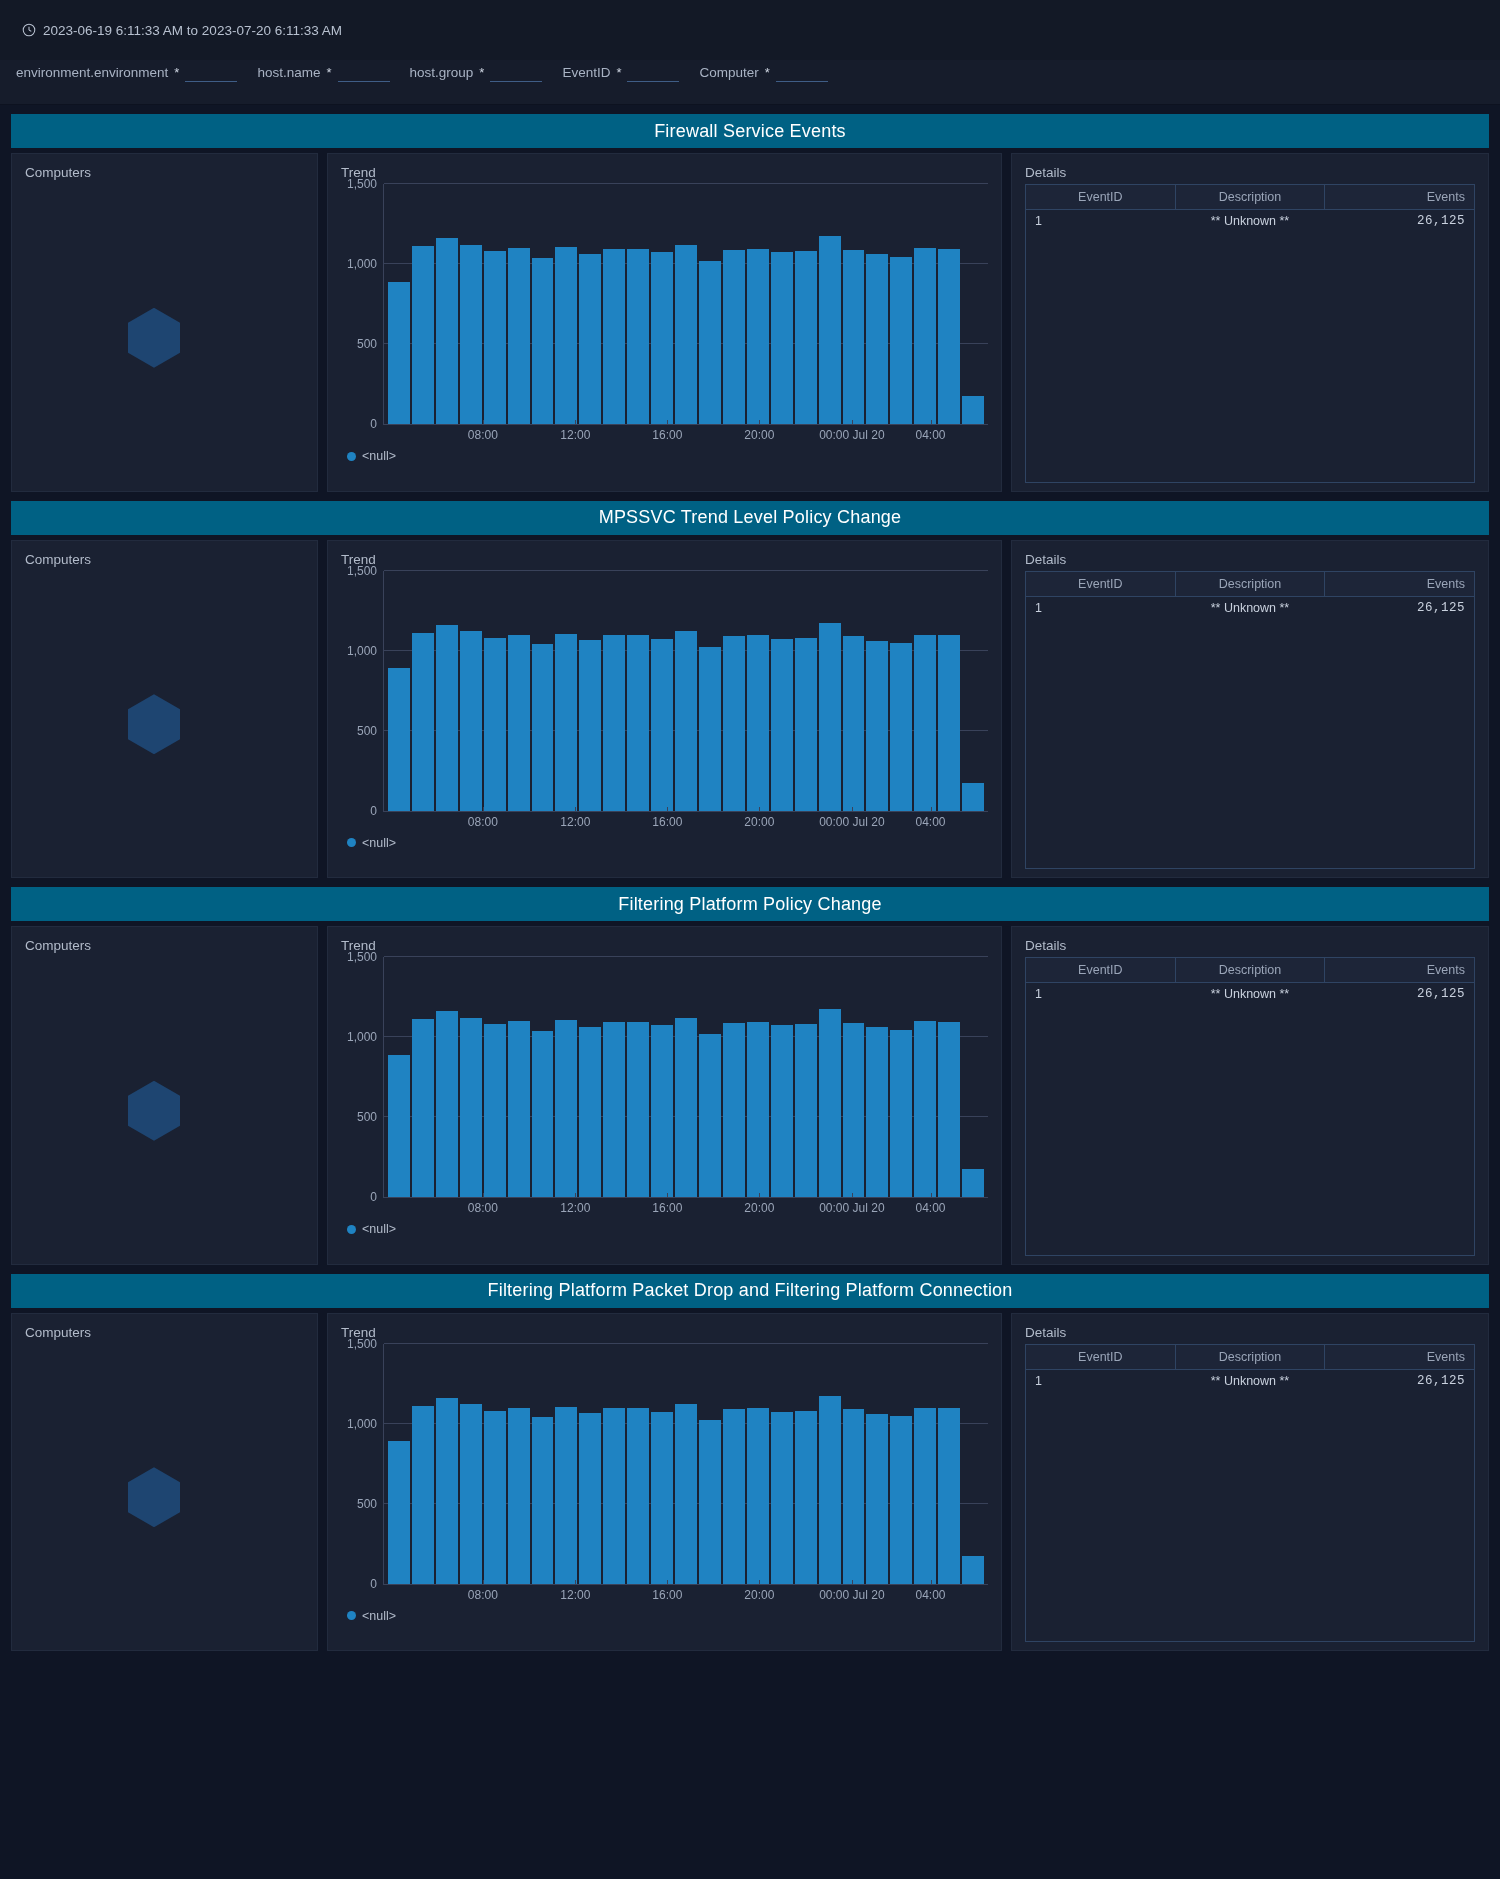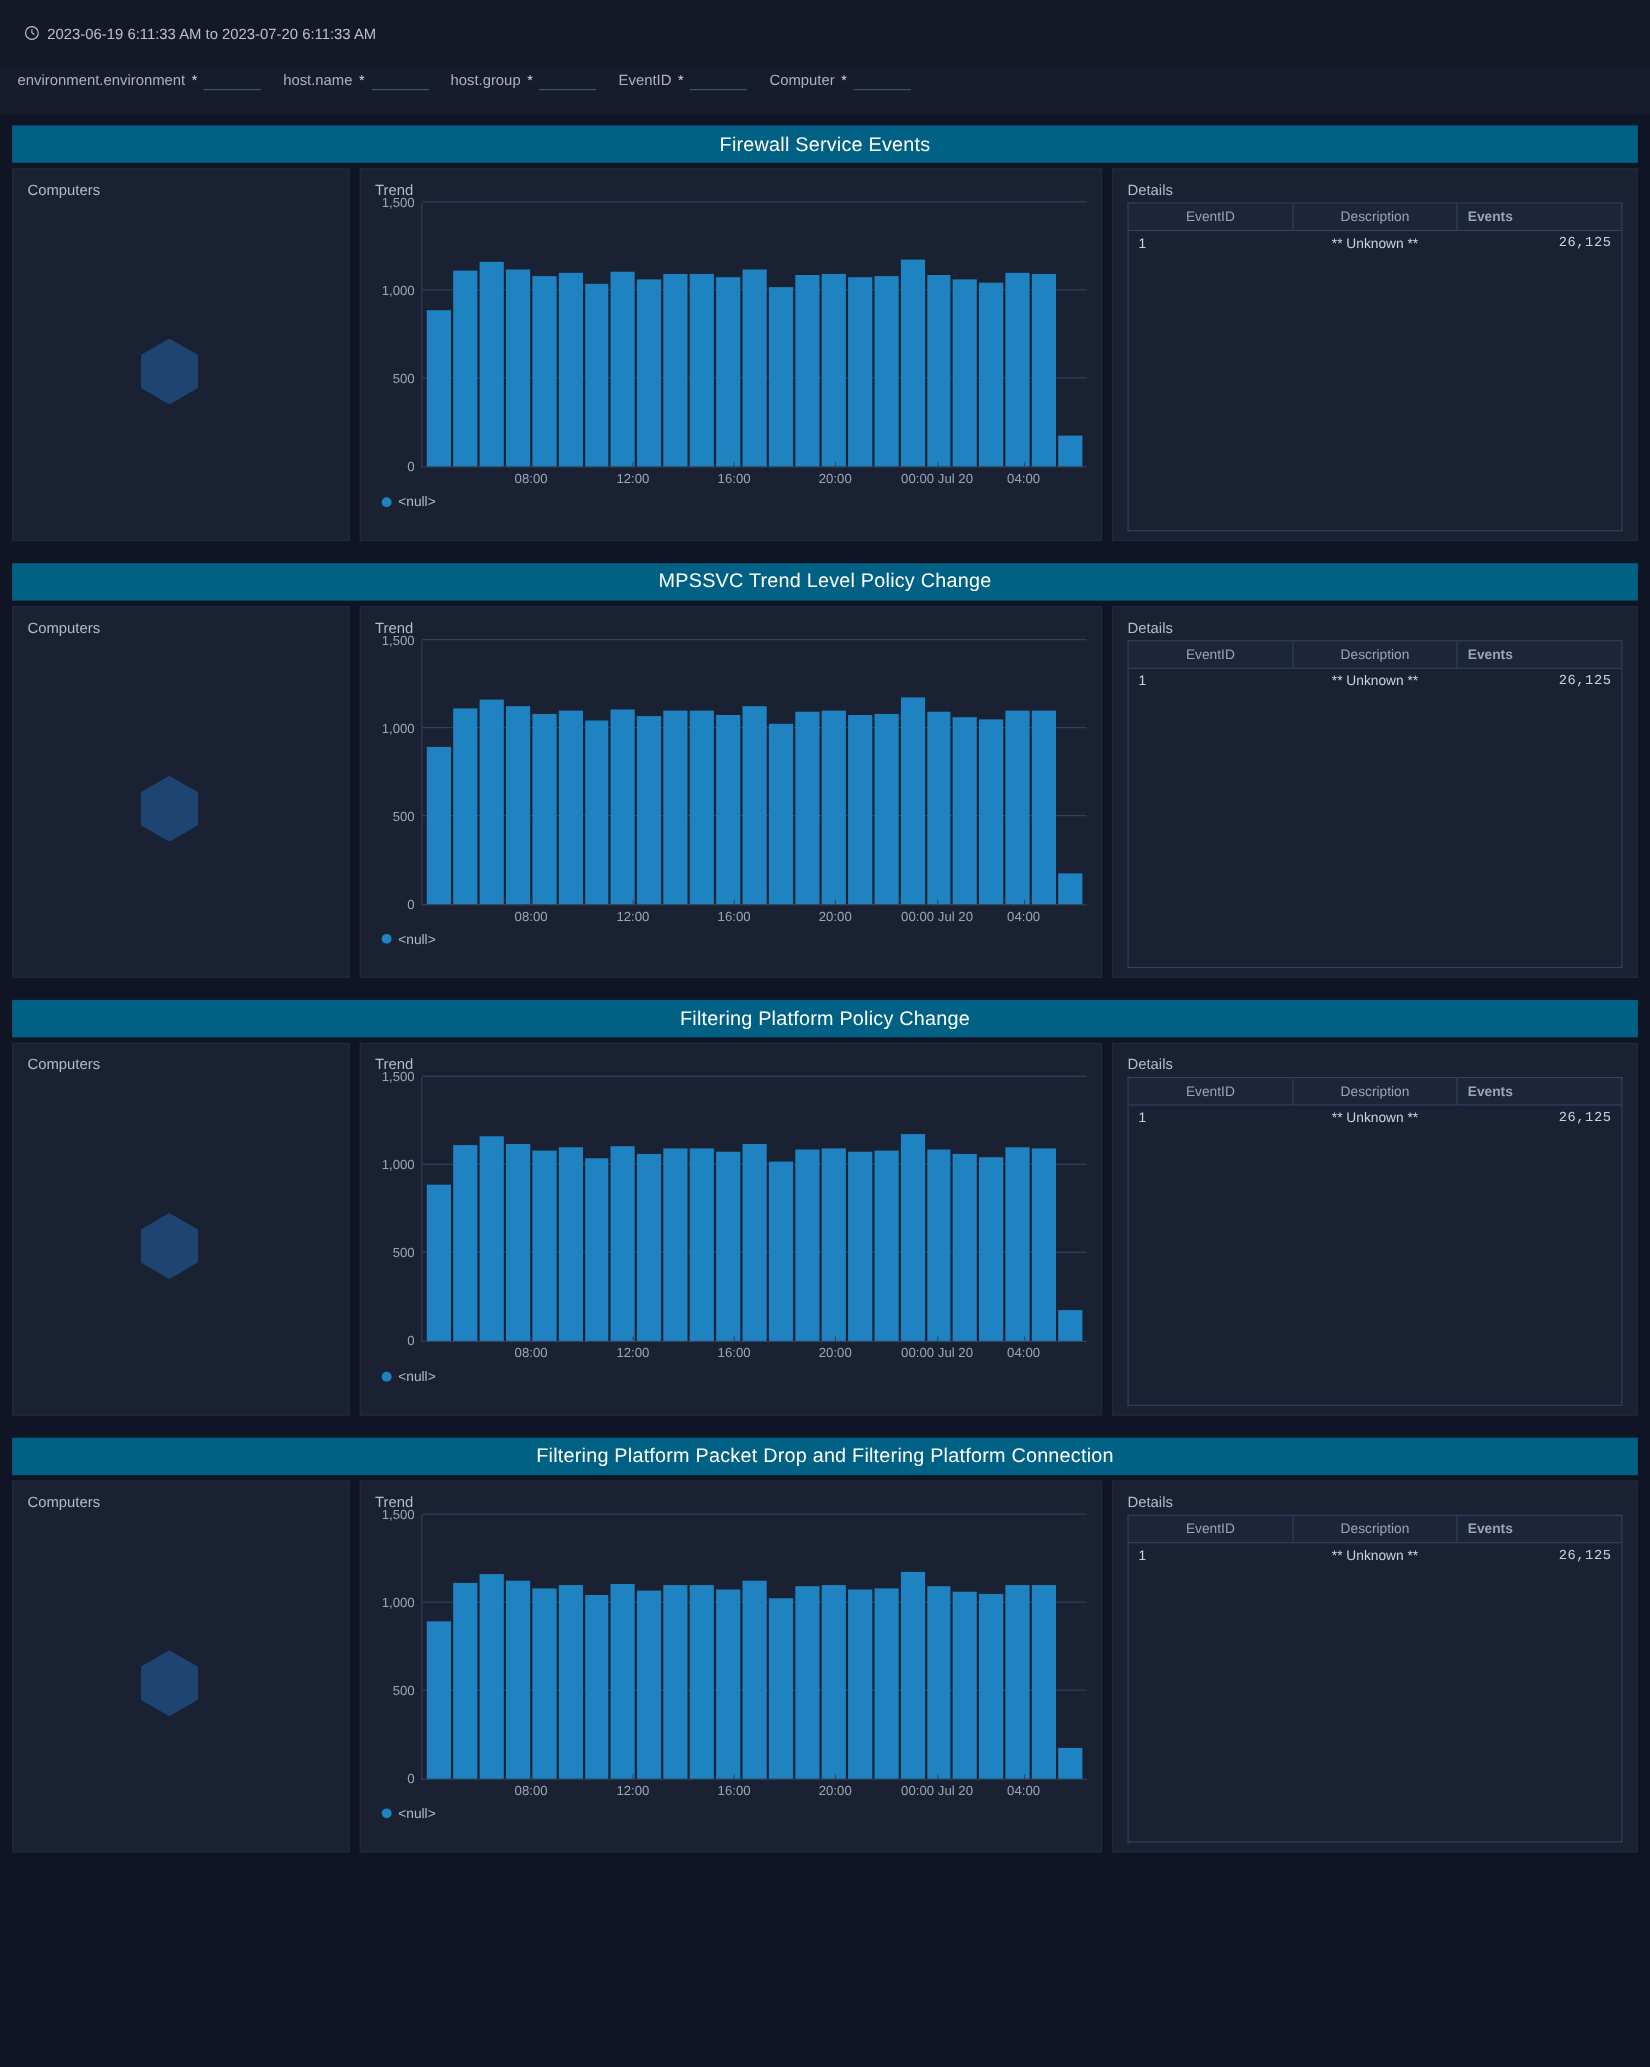--- a/index.html
+++ b/index.html
@@ -65,21 +65,21 @@
     border-bottom: 1px solid #3f5d86;
     background: transparent;
     outline: none;
     color: #d4dae5;
     font-size: 13px;
     font-family: "Liberation Sans", sans-serif;
   }
 
   
   .board { padding: 9px 11px 0 11px; }
-  .section { margin-bottom: 20px; }
+  .section { margin-bottom: 9px; }
   .section-banner {
     height: 34px;
     background: #006184;
     display: flex;
     align-items: center;
     justify-content: center;
     color: #ffffff;
     font-size: 18px;
     font-weight: 400;
     letter-spacing: .2px;
@@ -198,21 +198,21 @@
   }
   .details-table thead th {
     background: #1d2538;
     color: #9aa5b8;
     font-weight: 400;
     padding: 5px 9px;
     border-bottom: 1px solid #2f4463;
     border-right: 1px solid #2f4463;
     text-align: center;
   }
-  .details-table thead th:last-child { border-right: none; text-align: left; font-weight: bold; }
+  .details-table thead th:last-child { border-right: none; text-align: right; }
   .details-table tbody td {
     padding: 4px 9px;
     color: #c9d1de;
     border-bottom: 1px solid #2a3purple;
   }
   .td-id   { text-align: left;  color: #8e99ac; }
   .td-desc { text-align: center; }
   .td-evts { text-align: right; font-family: "Liberation Mono", monospace; letter-spacing: .5px; }
 </style>
 </head>

